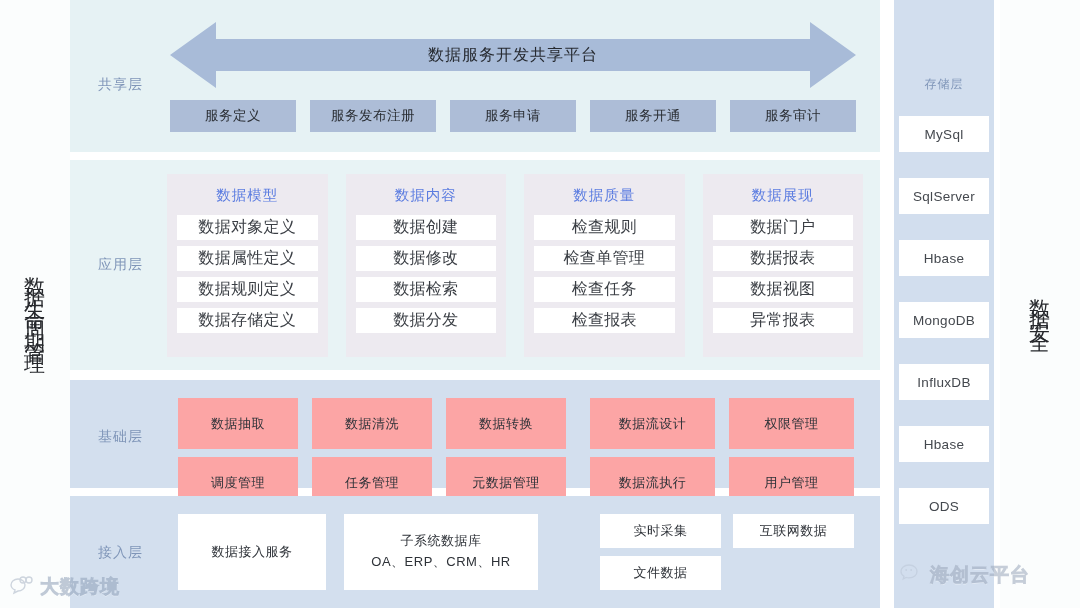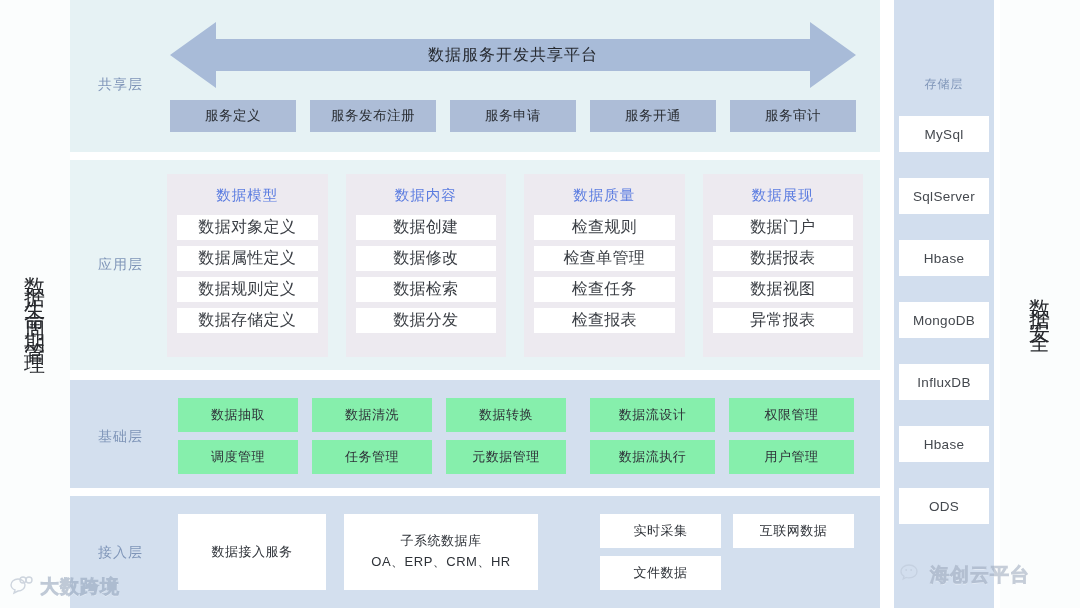--- a/index.html
+++ b/index.html
@@ -154,22 +154,22 @@
     left: 108px; top: 18px;
     width: 676px;
     display: flex;
     gap: 24px;
   }
   .base-group { display: flex; gap: 14px; }
   .base-group-a { flex: 0 0 388px; }
   .base-group-b { flex: 0 0 264px; margin-left: auto; }
   .base-col { flex: 1; display: flex; flex-direction: column; gap: 8px; }
   .base-cell {
-    background: #86efac;
-    height: 34px;
+    background: #fca5a5;
+    height: 51px;
     display: flex;
     align-items: center;
     justify-content: center;
     font-size: 13px;
     color: #2e3238;
     letter-spacing: 0.5px;
   }
 
   
   .access-row {

